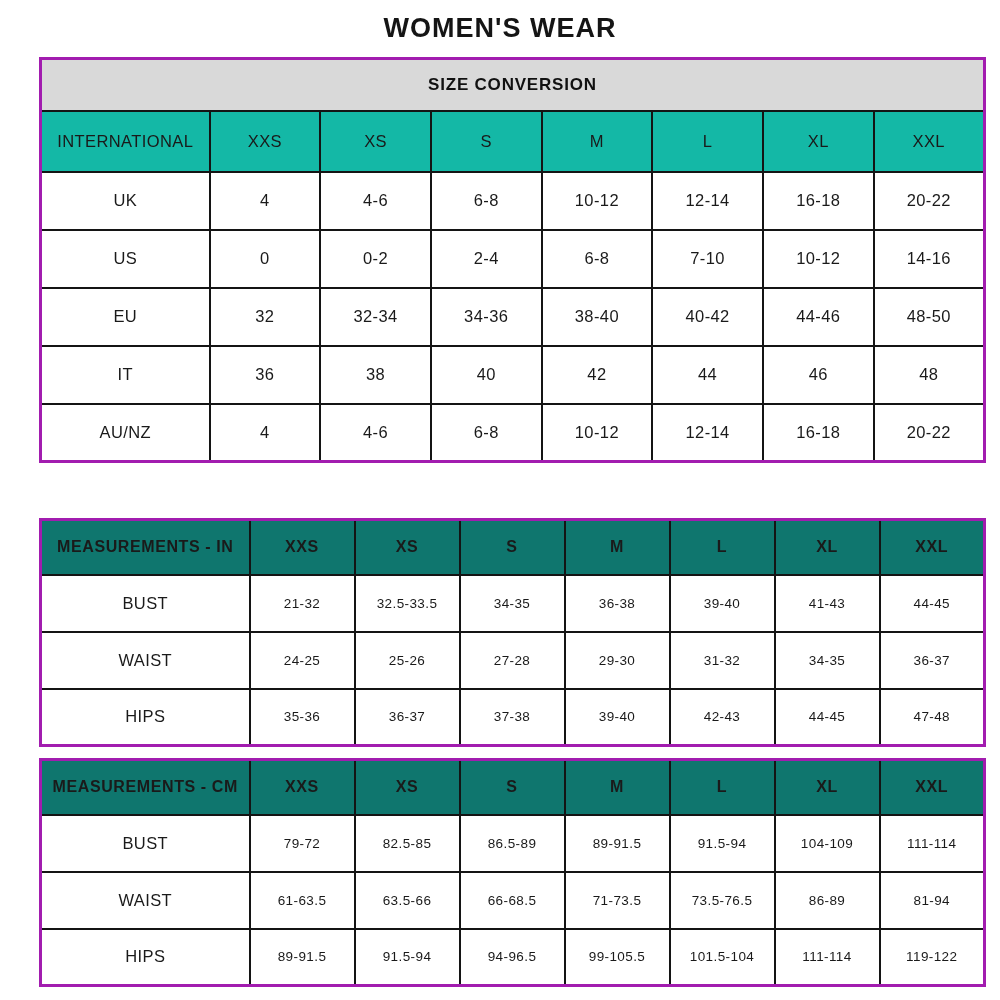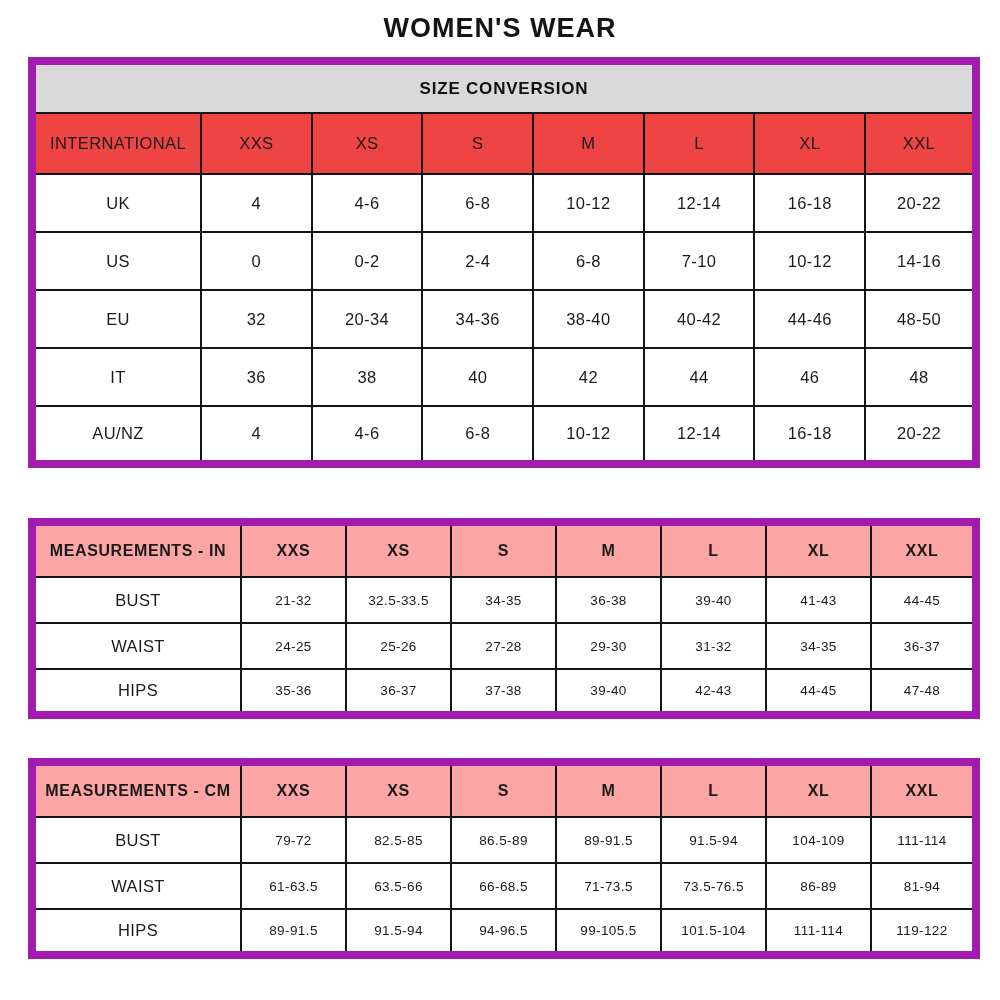--- a/index.html
+++ b/index.html
@@ -13,23 +13,23 @@
   .page { position: relative; width: 1000px; height: 1000px; overflow: hidden; padding-left: 10px; }
 
   .title {
     position: absolute; top: 13px; left: 0; width: 1000px;
     margin: 0; text-align: center;
     font-size: 27px; font-weight: 700; letter-spacing: 1px;
     color: #151515;
   }
 
   table.tbl {
-    position: absolute; left: 28px; width: 944px;
+    position: absolute; left: 39px; width: 944px;
     border-collapse: collapse; table-layout: fixed;
-    border: 8px solid #a21caf;
+    border: 3px solid #a21caf;
   }
   #t1 { top: 57px; }
   #t2 { top: 518px; }
   #t3 { top: 758px; }
 
   .tbl th, .tbl td {
     border: 2px solid #141414;
     text-align: center; vertical-align: middle;
     padding: 0; letter-spacing: 0.4px;
     overflow: hidden; white-space: nowrap;
@@ -39,34 +39,34 @@
   #t1 col.first { width: 169px; }
   #t1 col.size  { width: 110.7px; }
   .meas col.first { width: 209px; }
   .meas col.size  { width: 105px; }
 
   
   #t1 tr.banner-row { height: 52px; }
   #t1 tr.cols-row   { height: 61px; }
   #t1 tbody tr      { height: 58px; }
   .meas tr.cols-row { height: 55px; }
-  .meas tbody tr    { height: 46px; }
+  .meas tbody tr    { height: 57px; }
 
   
   th.banner {
     background: #d9d9d9;
     font-weight: 700; font-size: 17px; letter-spacing: 0.8px;
     color: #111;
   }
 
   
-  #t1 th.col-h { background: #ef4444; font-weight: 400; font-size: 16.5px; }
-
-  
-  .meas th.col-h { background: #fca5a5; font-weight: 700; font-size: 16px; letter-spacing: 0.6px; }
+  #t1 th.col-h { background: #14b8a6; font-weight: 400; font-size: 16.5px; }
+
+  
+  .meas th.col-h { background: #0f766e; font-weight: 700; font-size: 16px; letter-spacing: 0.6px; }
 
   
   td.rowlab { font-size: 16.5px; font-weight: 400; }
   #t1 td.val { font-size: 16.5px; }
   .meas td.val { font-size: 13.5px; }
 </style>
 </head>
 <body>
 
 <div class="page">
@@ -115,21 +115,21 @@
           <td class="val">0-2</td>
           <td class="val">2-4</td>
           <td class="val">6-8</td>
           <td class="val">7-10</td>
           <td class="val">10-12</td>
           <td class="val">14-16</td>
         </tr>
         <tr>
           <td class="rowlab">EU</td>
           <td class="val">32</td>
-          <td class="val">20-34</td>
+          <td class="val">32-34</td>
           <td class="val">34-36</td>
           <td class="val">38-40</td>
           <td class="val">40-42</td>
           <td class="val">44-46</td>
           <td class="val">48-50</td>
         </tr>
         <tr>
           <td class="rowlab">IT</td>
           <td class="val">36</td>
           <td class="val">38</td>

